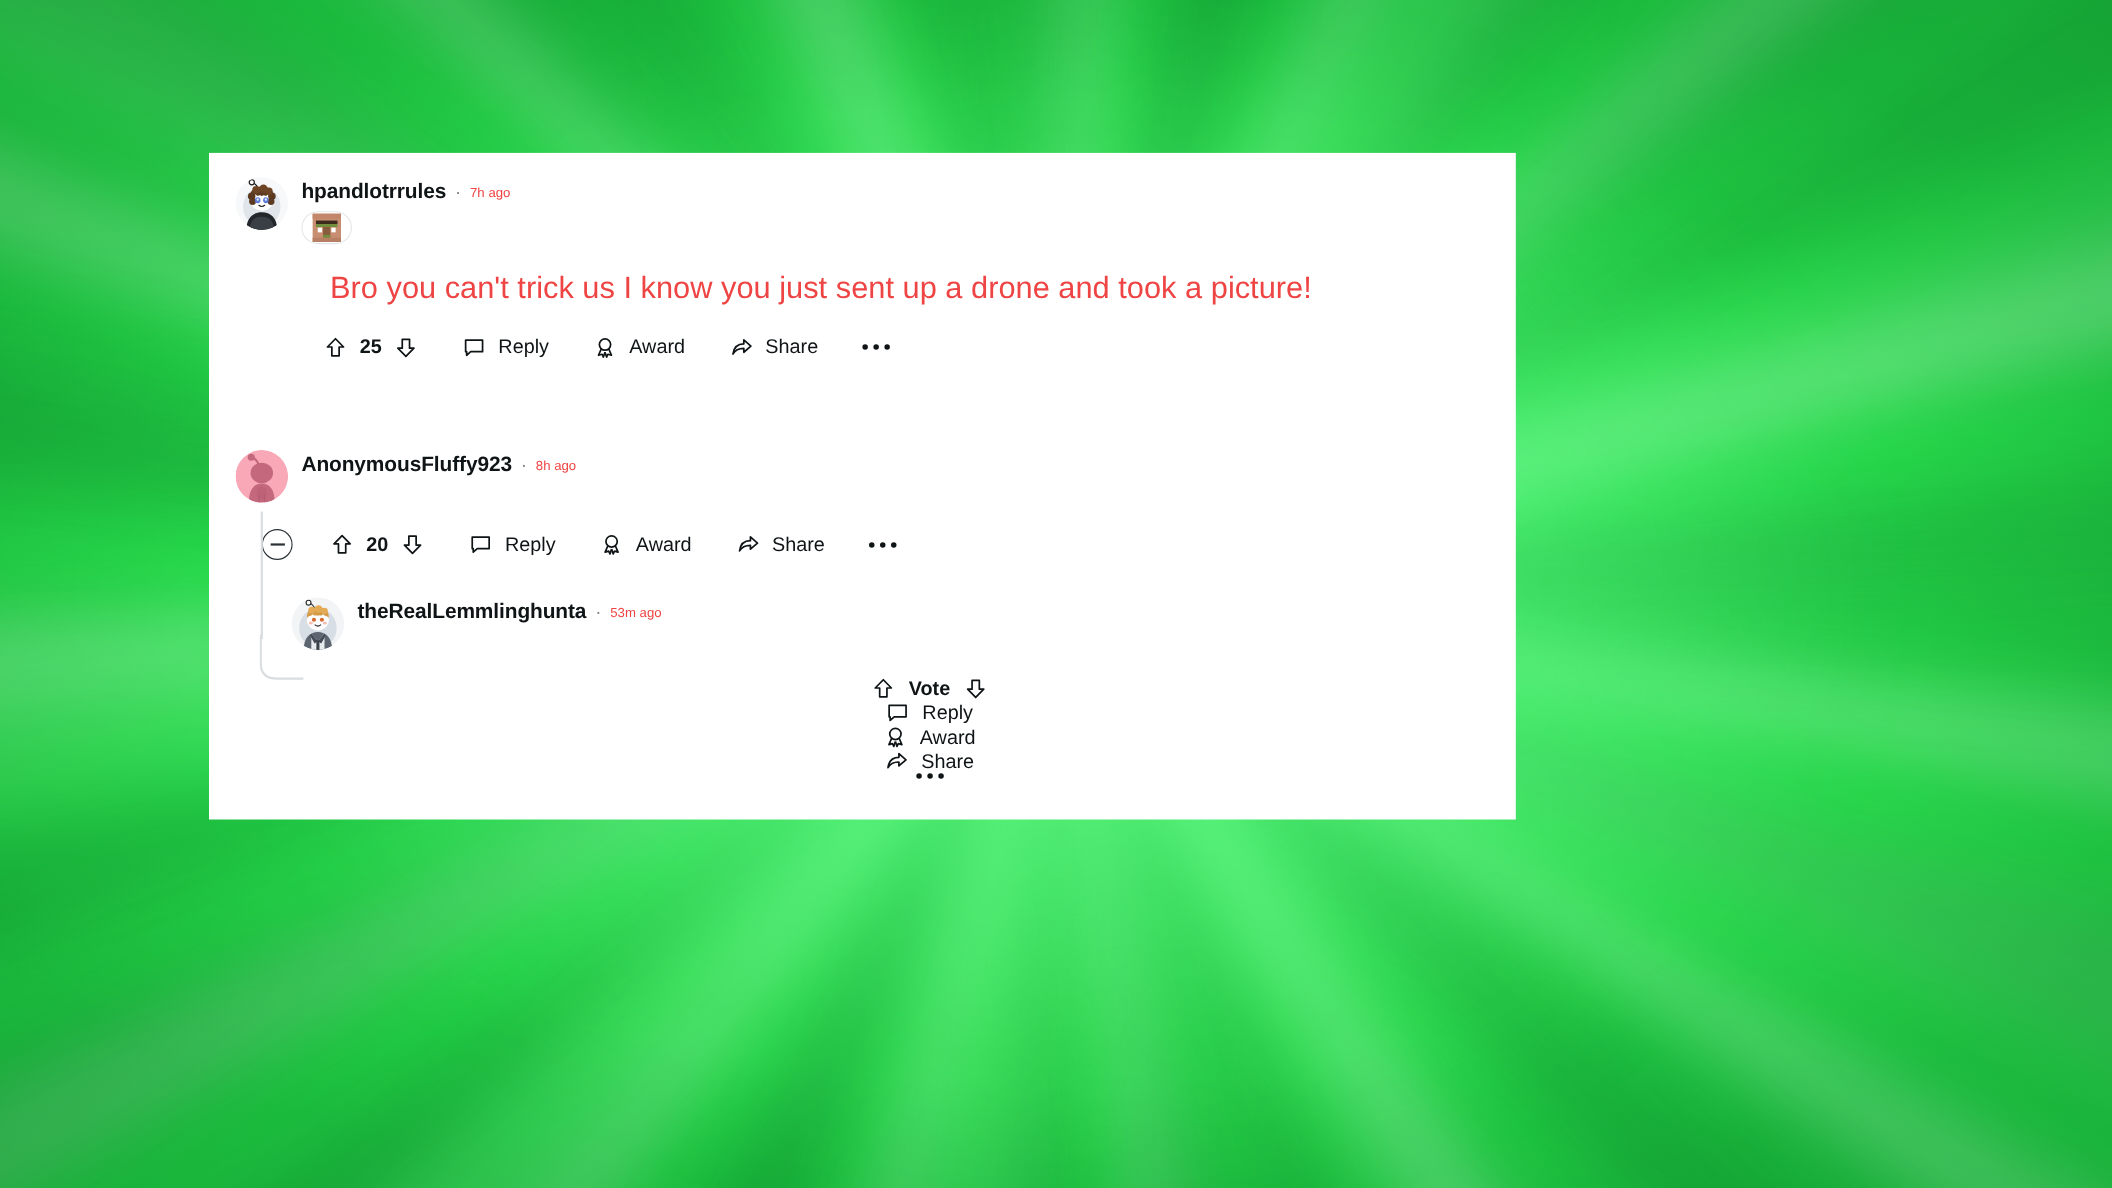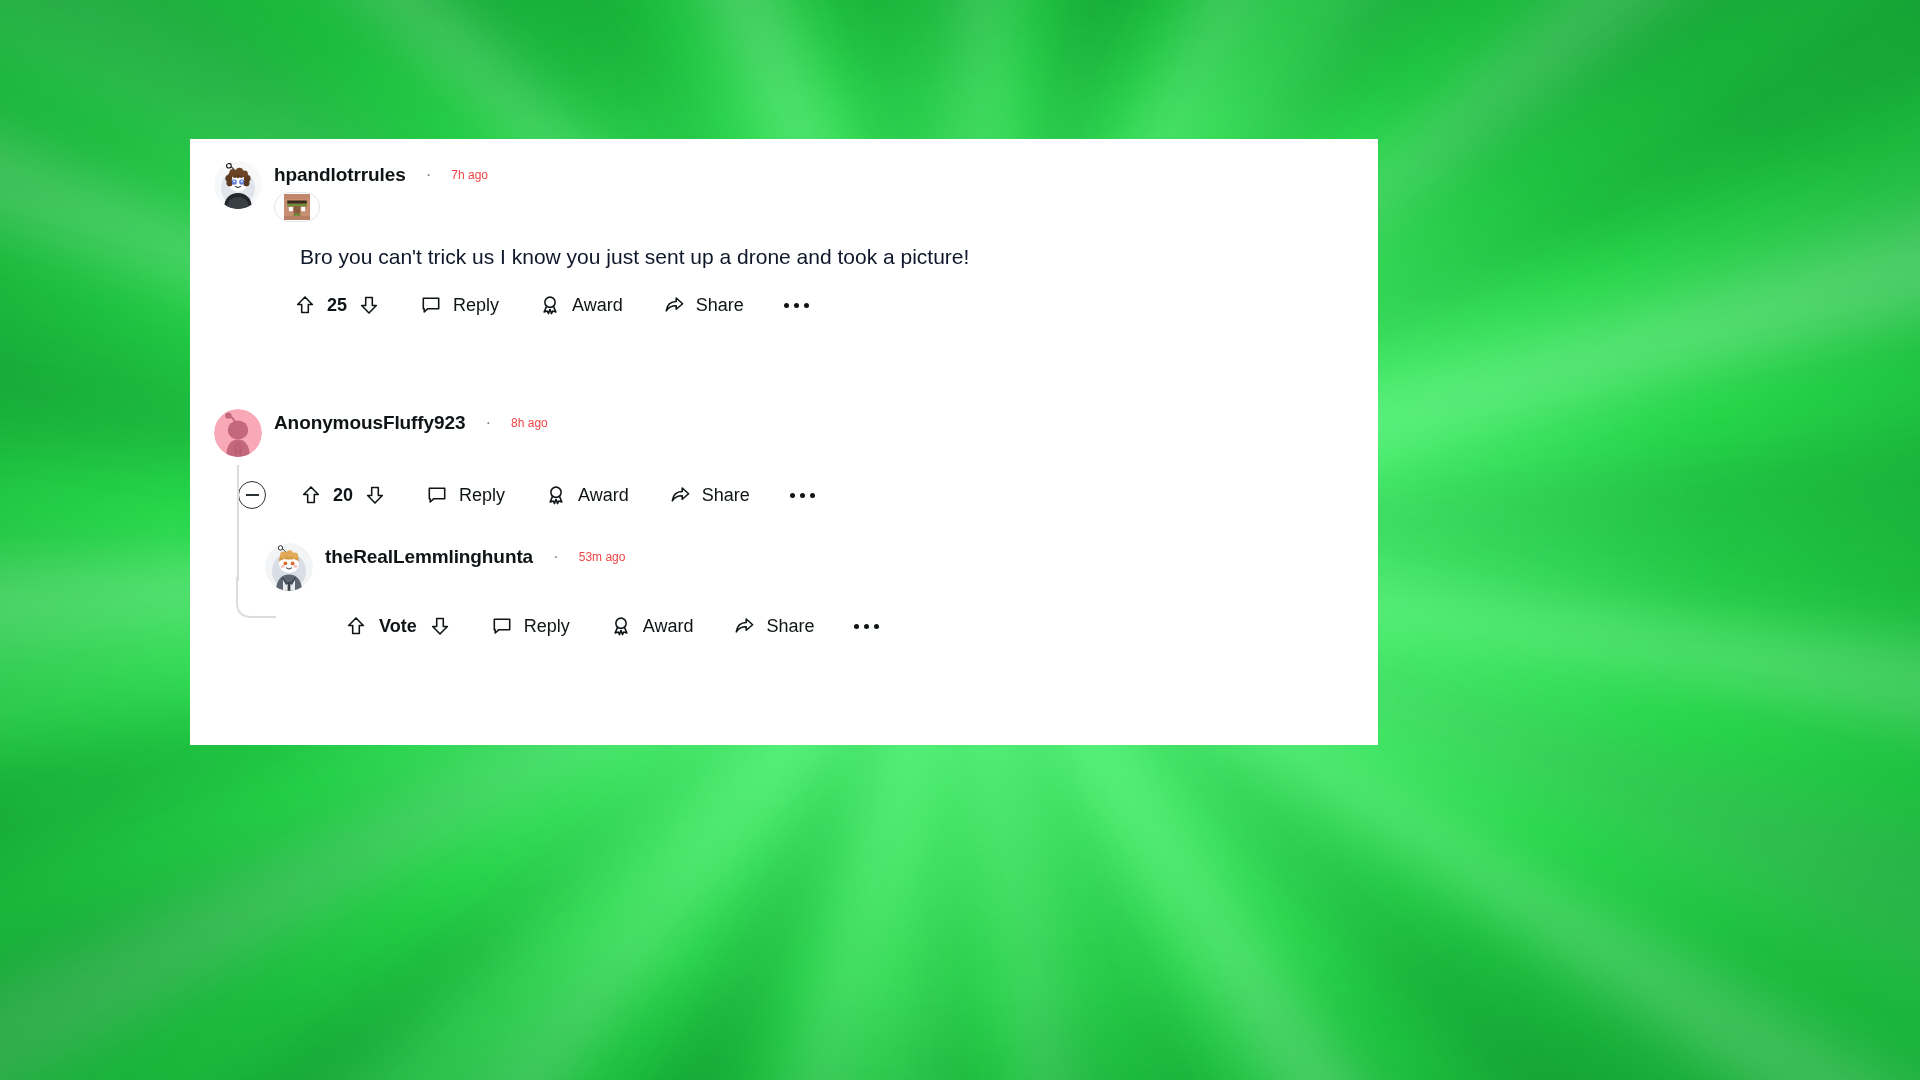--- a/index.html
+++ b/index.html
@@ -74,42 +74,42 @@
 
   .avatar {
     width: 48px; height: 48px;
     border-radius: 50%;
     position: relative;
     overflow: hidden;
     display: block;
   }
 
   .name-block { margin-left: 12px; padding-top: 3px; }
-  .name-line { display: flex; align-items: center; white-space: nowrap; gap: 12px; }
+  .name-line { display: flex; align-items: center; white-space: nowrap; }
   .username {
     font-size: 19px; font-weight: 700; color: #0f1416;
     letter-spacing: -0.1px;
   }
   .dot-sep { color: #7c858c; font-size: 17px; margin: 0 8px; }
   .timestamp { font-size: 12px; color: #ef4444; }
 
   .flair {
     margin-top: 6px;
     width: 46px; height: 30px;
     border: 1px solid #e3e6e8;
     border-radius: 15px;
     display: flex; align-items: center; justify-content: center;
     overflow: hidden;
     background: #fff;
   }
   .flair .villager { width: 26px; height: 26px; display:block; }
 
   .c-body {
-    font-size: 21px;
-    color: #0f172a;
+    font-size: 28px;
+    color: #ef4444;
     line-height: 1.45;
   }
   .c-body p { margin-bottom: 22px; }
   .c-body p:last-child { margin-bottom: 0; }
 
   
   .actions { display: flex; align-items: center; }
   .act {
     display: flex; align-items: center;
     cursor: pointer;
@@ -164,21 +164,21 @@
   #comment-1 { position:absolute; left: 24px; top: 22px; width: 1140px; }
   #comment-1 .c-body { margin-left: 86px; margin-top: 20px; }
   #comment-1 .actions { margin-left: 80px; margin-top: 22px; }
 
   #comment-2 { position:absolute; left: 24px; top: 270px; width: 1140px; }
   #comment-2 .c-body { margin-left: 86px; margin-top: 22px; }
   #comment-2 .actions { margin-left: 24px; margin-top: 24px; }
 
   #comment-3 { position:absolute; left: 75px; top: 404px; width: 1080px; }
   #comment-3 .c-body { margin-left: 86px; margin-top: 20px; }
-  #comment-3 .actions { margin-left: 80px; margin-top: 24px; }
+  #comment-3 .actions { margin-left: 80px; margin-top: 24px; flex-direction: column; }
 </style>
 </head>
 <body>
 
 <div class="bg">
   <div class="rays"></div>
   <div class="rays2"></div>
   <div class="bg-center"></div>
   <div class="vig"></div>
 </div>

